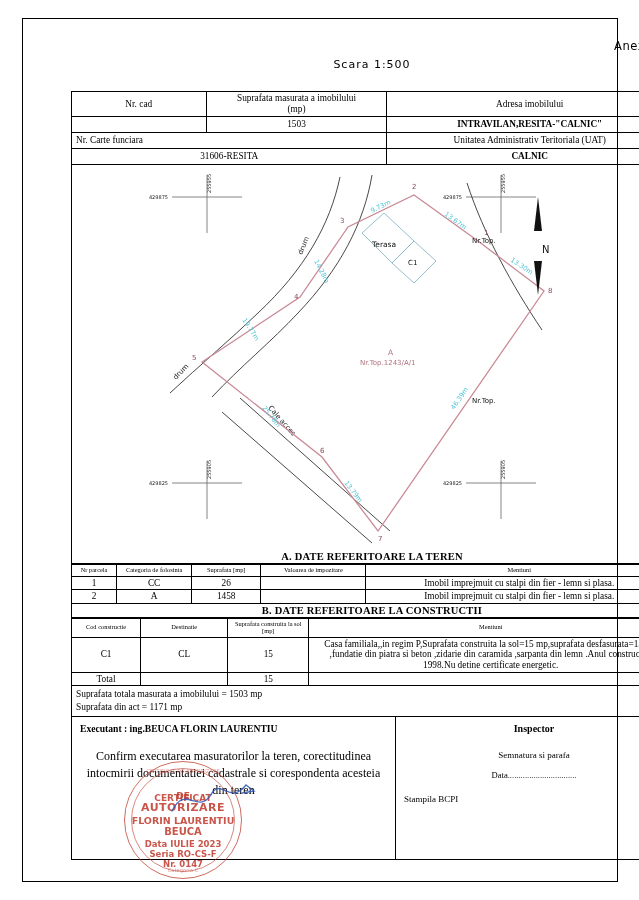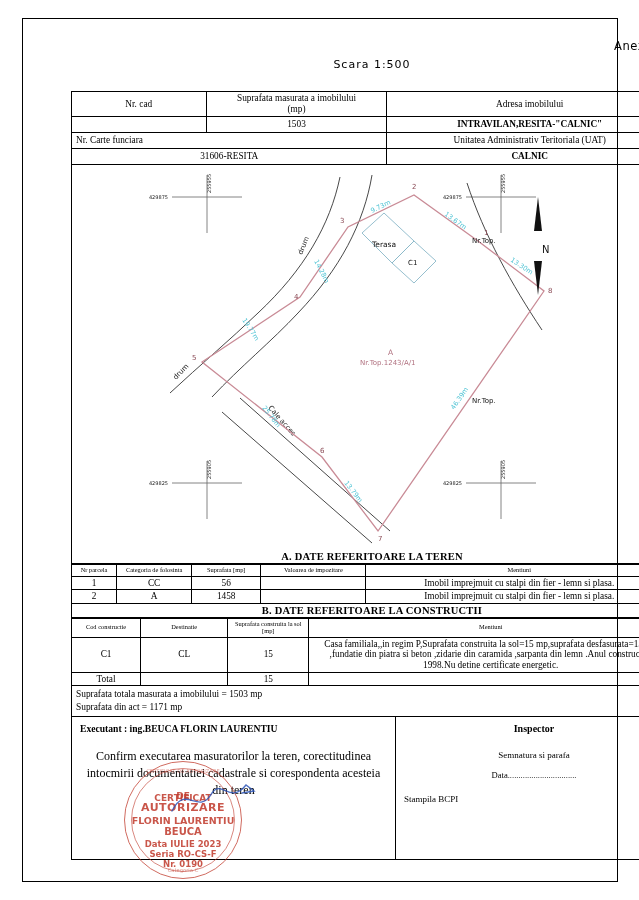--- a/index.html
+++ b/index.html
@@ -310,21 +310,21 @@
           <tr class="hrow">
         <td style="width:7%">Nr parcela</td>
         <td style="width:12%">Categoria de folosinta</td>
         <td style="width:11%">Suprafata [mp]</td>
         <td style="width:17%">Valoarea de impozitare</td>
         <td>Mentiuni</td>
       </tr>
       <tr>
         <td>1</td>
         <td>CC</td>
-        <td>56</td>
+        <td>26</td>
         <td></td>
         <td class="mentiuni-cell">Imobil imprejmuit cu stalpi din fier - lemn si plasa.</td>
       </tr>
       <tr>
         <td>2</td>
         <td>A</td>
         <td>1458</td>
         <td></td>
         <td class="mentiuni-cell">Imobil imprejmuit cu stalpi din fier - lemn si plasa.</td>
       </tr>
@@ -372,21 +372,21 @@
           <div class="ring"></div>
           <div class="ring2"></div>
           <div class="arc-top">CERTIFICAT DE AUTORIZARE</div>
           <div class="txt st1">CERTIFICAT</div>
           <div class="txt st2">DE</div>
           <div class="txt st3">AUTORIZARE</div>
           <div class="txt st4">FLORIN LAURENTIU</div>
           <div class="txt st5">BEUCA</div>
           <div class="txt st6">Data  IULIE 2023</div>
           <div class="txt st7">Seria RO-CS-F</div>
-          <div class="txt st8">Nr. 0190</div>
+          <div class="txt st8">Nr. 0147</div>
           <div class="arc-bot">Categoria C</div>
         </div>
         <svg class="sig-scrawl" viewBox="0 0 90 46">
           <path d="M4 34 C18 6, 30 40, 44 16 C54 2, 62 28, 78 8 L86 14 L74 16" fill="none" stroke="#2f57b8" stroke-width="1.4" stroke-linecap="round"></path>
         </svg>
       </div>
       <div class="foot-right">
         <div class="insp-title">Inspector</div>
         <div class="insp-sig">Semnatura si parafa</div>
         <div class="insp-data">Data................................</div>

